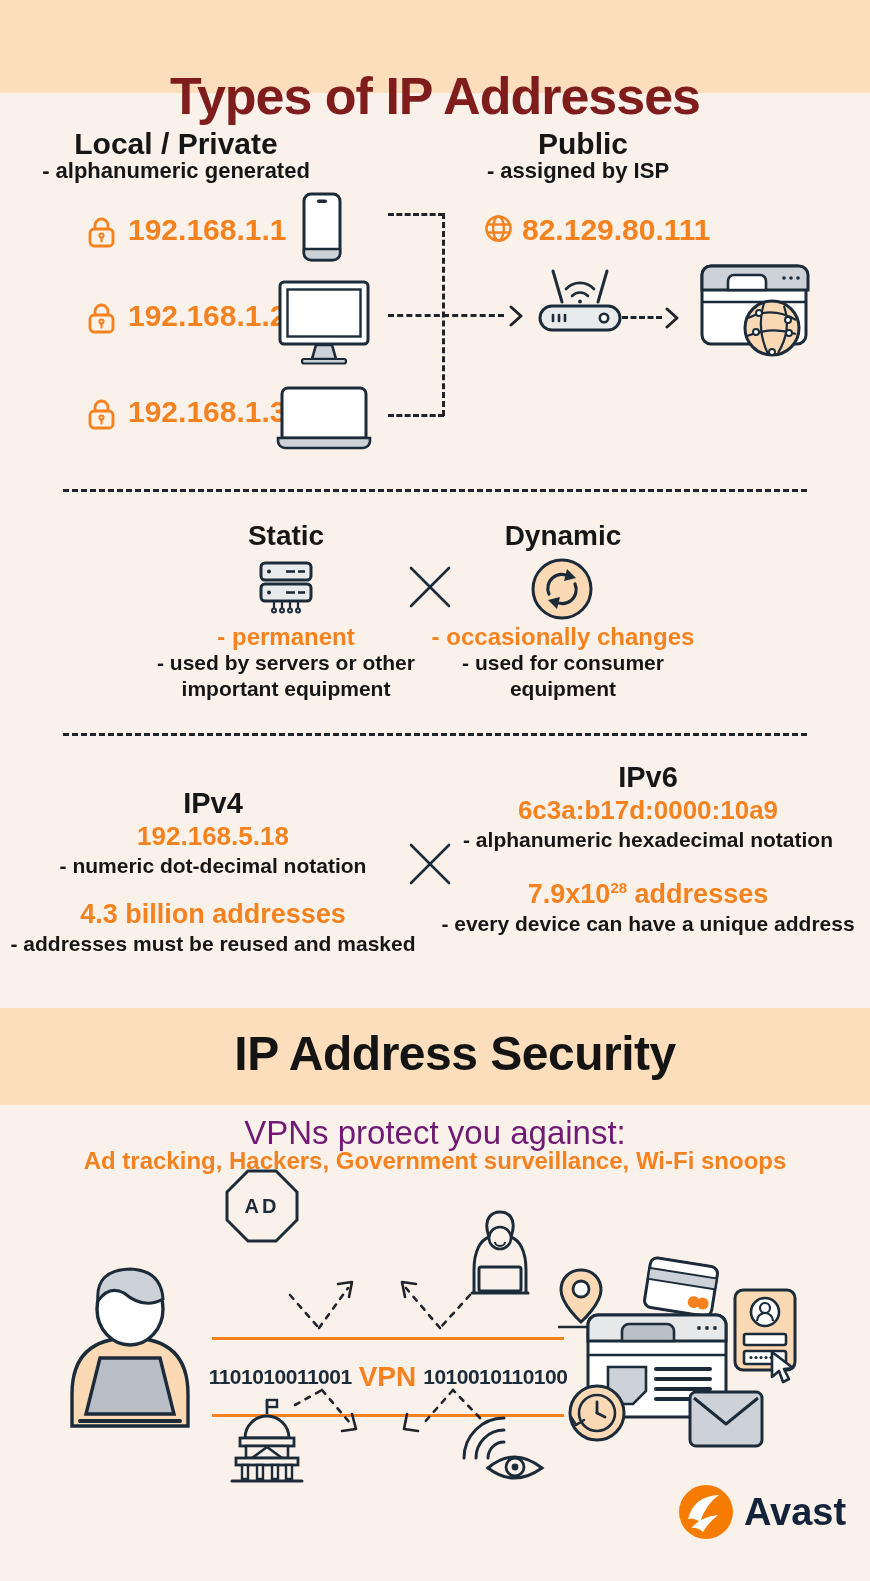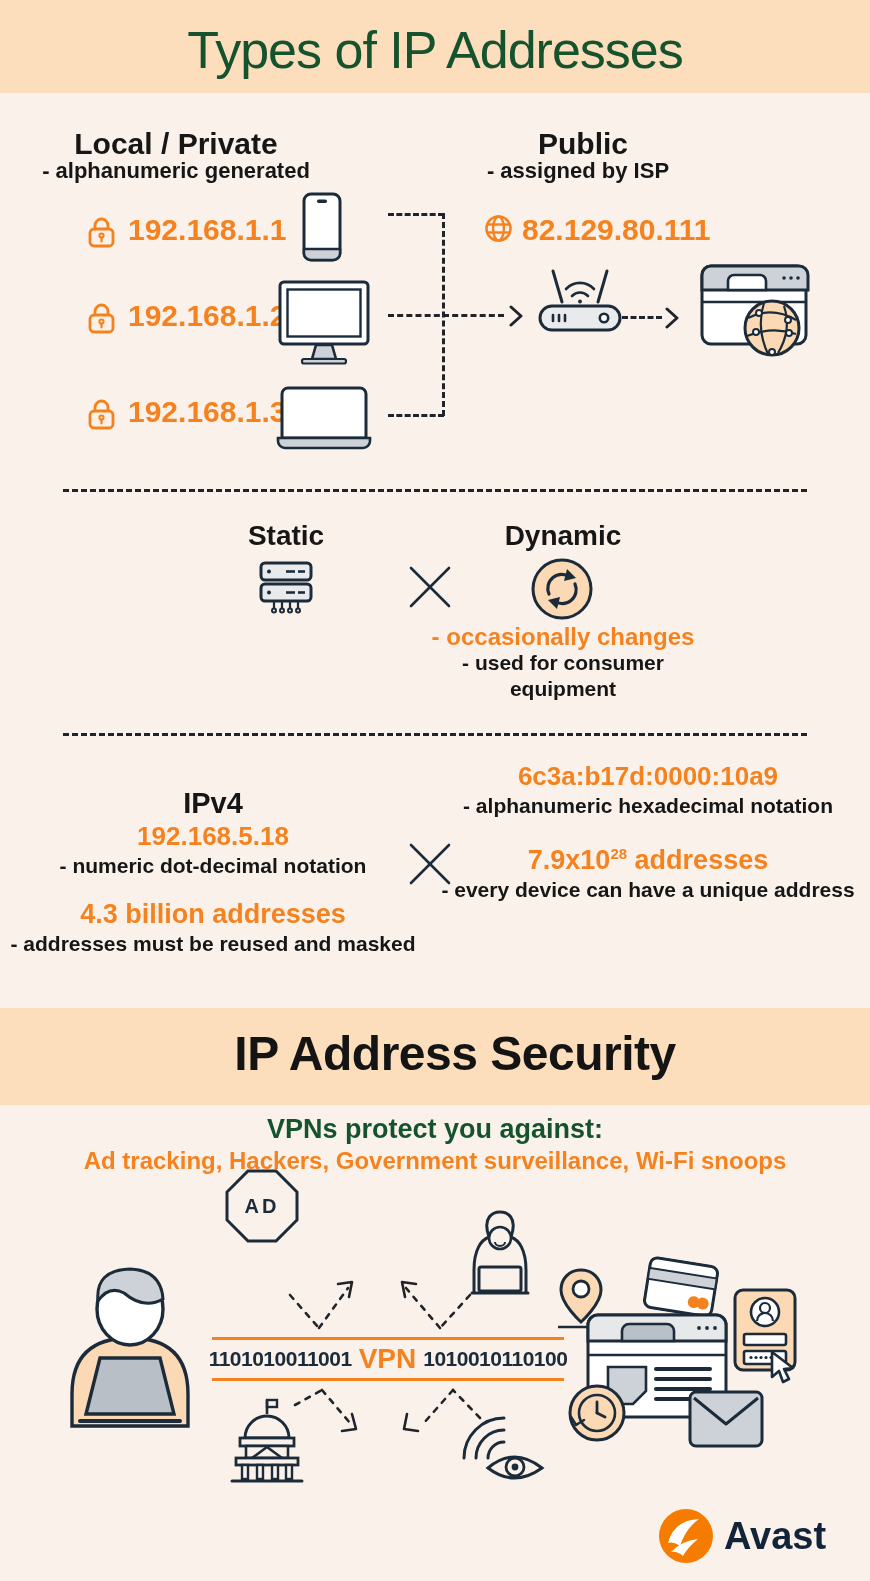--- a/index.html
+++ b/index.html
@@ -1,41 +1,41 @@
 <!DOCTYPE html>
 <html><head>
 <meta charset="utf-8">
 <style>
   html,body{margin:0;padding:0;}
   body{font-family:"Liberation Sans", sans-serif; background:#fff;}
   .page{position:relative;width:870px;height:1581px;background:#FAF2EA;overflow:hidden;}
   .abs{position:absolute;}
   .band{position:absolute;left:0;width:870px;background:#FCDEBD;}
   .ctr{transform:translateX(-50%);text-align:center;white-space:nowrap;}
-  .maintitle{font-size:52px;font-weight:400;color:#14532d;letter-spacing:-1px;}
+  .maintitle{font-size:52px;font-weight:700;color:#7f1d1d;letter-spacing:-1px;margin-top:46px;}
   .coltitle{font-size:30px;font-weight:800;color:#161616;}
   .colsub{font-size:22px;font-weight:700;color:#161616;}
   .iptext{font-size:30px;font-weight:800;color:#F5821F;white-space:nowrap;}
   .sectitle{font-size:28px;font-weight:800;color:#161616;}
   .pt-orange{font-size:24px;font-weight:800;color:#F5821F;line-height:27px;}
   .pt-black{font-size:21px;font-weight:700;color:#161616;line-height:26px;}
   .vtitle{font-size:29px;font-weight:800;color:#161616;line-height:34px;}
   .vaddr{font-size:26px;font-weight:800;color:#F5821F;line-height:32px;}
   .vnote{font-size:21px;font-weight:700;color:#161616;line-height:28px;}
   .vcount{font-size:27px;font-weight:800;color:#F5821F;line-height:32px;}
   .vcount sup{font-size:15px;}
   .gap18{height:18px;}
   .sectitle2{font-size:48px;font-weight:800;color:#141414;letter-spacing:-0.5px;}
-  .vpnhead{font-size:27px;font-weight:700;color:#14532d;}
+  .vpnhead{font-size:33px;font-weight:400;color:#701a75;}
   .threats{font-size:24px;font-weight:800;color:#F5821F;}
   .dash-h{border-top:3px dashed #20242a;height:0;}
   .dash-v{border-left:3px dashed #20242a;width:0;}
   .sep{border-top:3px dashed #20242a;height:0;}
   .vpnband{position:absolute;left:212px;top:1337px;width:352px;border-top:3px solid #F5821F;border-bottom:3px solid #F5821F;
-    display:flex;align-items:center;justify-content:center;gap:7px;padding:3px 0;}
+    display:flex;align-items:center;justify-content:center;gap:7px;padding:21px 0;}
   .binary{font-size:21px;font-weight:800;color:#1C2B3A;letter-spacing:-0.5px;white-space:nowrap;}
   .vpnword{font-size:28px;font-weight:800;color:#F5821F;}
   .avast-text{font-size:38px;font-weight:800;color:#13243A;}
   svg{display:block;}
 </style>
 </head>
 <body>
 
 <div class="page">
 
@@ -195,20 +195,25 @@
   <div class="abs" style="left:530px;top:557px;">
     <svg width="64" height="64" viewBox="0 0 64 64">
       <circle cx="32" cy="32" r="29" fill="#FBD9B4" stroke="#1C2B3A" stroke-width="3"></circle>
       <path d="M19 37 a14 14 0 0 1 21 -17" fill="none" stroke="#1C2B3A" stroke-width="3.2" stroke-linecap="round"></path>
       <polygon points="37,12 46,21 34,24" fill="#1C2B3A"></polygon>
       <path d="M45 27 a14 14 0 0 1 -21 17" fill="none" stroke="#1C2B3A" stroke-width="3.2" stroke-linecap="round"></path>
       <polygon points="27,52 18,43 30,40" fill="#1C2B3A"></polygon>
     </svg>
   </div>
 
+  <div class="abs ctr" style="left:286px;top:623px;">
+    <div class="pt-orange">- permanent</div>
+    <div class="pt-black">- used by servers or other</div>
+    <div class="pt-black">important equipment</div>
+  </div>
   <div class="abs ctr" style="left:563px;top:623px;">
     <div class="pt-orange">- occasionally changes</div>
     <div class="pt-black">- used for consumer</div>
     <div class="pt-black">equipment</div>
   </div>
 
   <div class="abs sep" style="left:63px;top:733px;width:744px;"></div>
 
   <div class="abs ctr" style="left:213px;top:786px;">
     <div class="vtitle">IPv4</div>
@@ -220,20 +225,21 @@
   </div>
 
   <div class="abs" style="left:408px;top:843px;">
     <svg width="44" height="42" viewBox="0 0 44 42">
         <line x1="3" y1="2" x2="41" y2="40" stroke="#1C2B3A" stroke-width="2.6" stroke-linecap="round"></line>
         <line x1="41" y1="2" x2="3" y2="40" stroke="#1C2B3A" stroke-width="2.6" stroke-linecap="round"></line>
       </svg>
   </div>
 
   <div class="abs ctr" style="left:648px;top:760px;">
+    <div class="vtitle">IPv6</div>
     <div class="vaddr">6c3a:b17d:0000:10a9</div>
     <div class="vnote">- alphanumeric hexadecimal notation</div>
     <div class="gap18"></div>
     <div class="vcount"><span>7.9x10</span><sup>28</sup> <span>addresses</span></div>
     <div class="vnote">- every device can have a unique address</div>
   </div>
 
   <div class="band" style="top:1008px;height:97px;"></div>
   <div class="abs ctr sectitle2" style="left:435px;top:1026px;margin-left:20px;">IP Address Security</div>
 
@@ -386,21 +392,21 @@
       <polyline points="6,8 38,34 70,8" fill="none" stroke="#1C2B3A" stroke-width="3" stroke-linejoin="round"></polyline>
     </svg>
   </div>
 
   <div class="abs" style="left:768px;top:1350px;">
     <svg width="30" height="34" viewBox="0 0 30 34">
       <path d="M4 2 L4 27 L11 21 L15 32 L21 29 L16 19 L25 18 Z" fill="#fff" stroke="#1C2B3A" stroke-width="2.6" stroke-linejoin="round"></path>
     </svg>
   </div>
 
-  <div class="abs" style="left:658px;top:1484px;display:flex;align-items:center;gap:10px;margin-top:24px;">
+  <div class="abs" style="left:678px;top:1484px;display:flex;align-items:center;gap:10px;">
     <span>
       <svg width="56" height="56" viewBox="0 0 56 56">
         <circle cx="28" cy="28" r="27" fill="#F57C00"></circle>
         <path d="M10 35 Q16 12 41 11 Q28 20 22 38 Q16 33 10 35 Z" fill="#fff"></path>
         <path d="M13 44 Q23 33 40 31 Q30 39 25 48 Q19 43 13 44 Z" fill="#fff"></path>
       </svg>
     </span>
     <span class="avast-text">Avast</span>
   </div>
 

